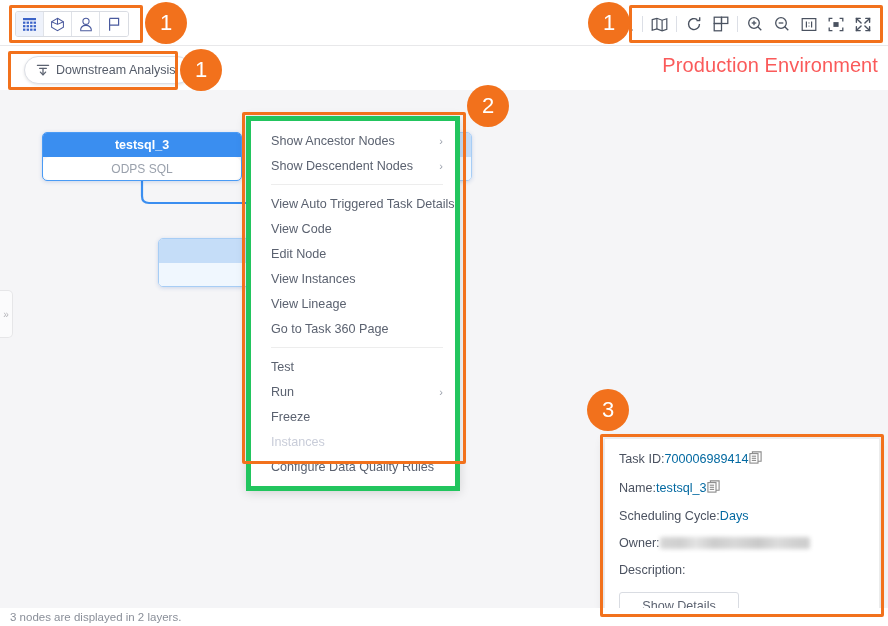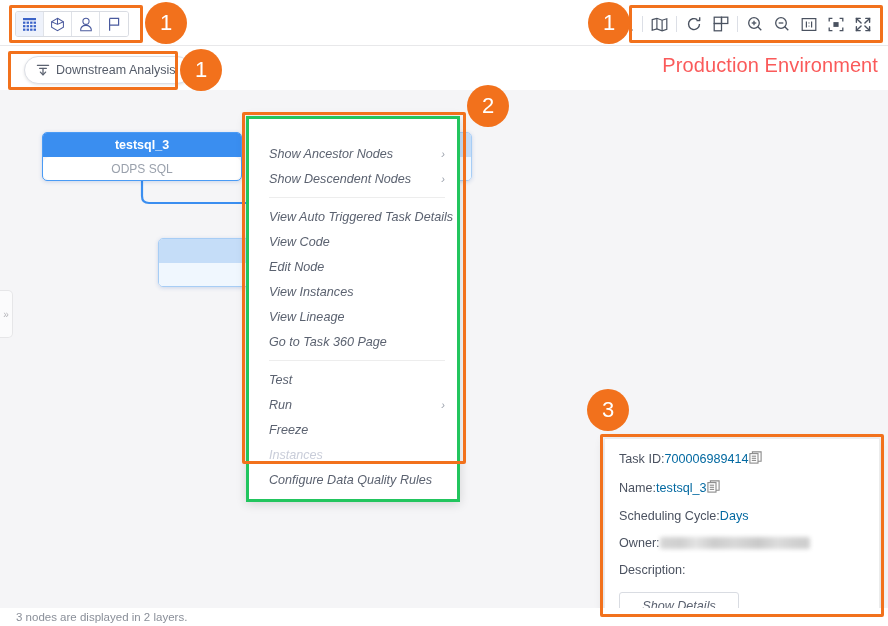--- a/index.html
+++ b/index.html
@@ -131,25 +131,24 @@
   .node.plain .nbody { background: #f0f7fe; color: #9aa1ac; }
 
   .edge { position: absolute; }
 
   
   .ctx-menu {
     position: absolute;
     left: 246px; top: 116px;
     width: 214px;
     background: #ffffff;
-    border: 3px solid #22c55e;
+    border: 5px solid #22c55e;
     box-shadow: 0 2px 10px rgba(0,0,0,.14);
-    padding: 22px 0 7px 0;
+    padding: 7px 0 7px 0;
     z-index: 40;
-    font-style: italic;
   }
   .ctx-item {
     height: 25px;
     display: flex; align-items: center;
     padding: 0 12px 0 20px;
     font-size: 12.6px;
     color: #5b6270;
     cursor: pointer;
     white-space: nowrap;
   }
@@ -186,31 +185,30 @@
   .show-details-btn {
     margin-top: 2px;
     width: 120px; height: 27px;
     border: 1px solid #d9dce2;
     border-radius: 3px;
     background: #fff;
     font-size: 12.6px;
     color: #5b6270;
     cursor: pointer;
     font-family: "Liberation Sans", sans-serif;
-    font-style: italic;
   }
 
   
   .statusbar {
     position: absolute; left: 0; bottom: 0;
     width: 888px; height: 18px;
     background: #ffffff;
     font-size: 11.5px;
     color: #8a8f99;
-    padding-left: 16px;
+    padding-left: 10px;
     display: flex; align-items: center;
   }
 
   
   .anno-box {
     position: absolute;
     border: 3px solid #f2711c;
     border-radius: 2px;
     pointer-events: none;
     z-index: 60;

